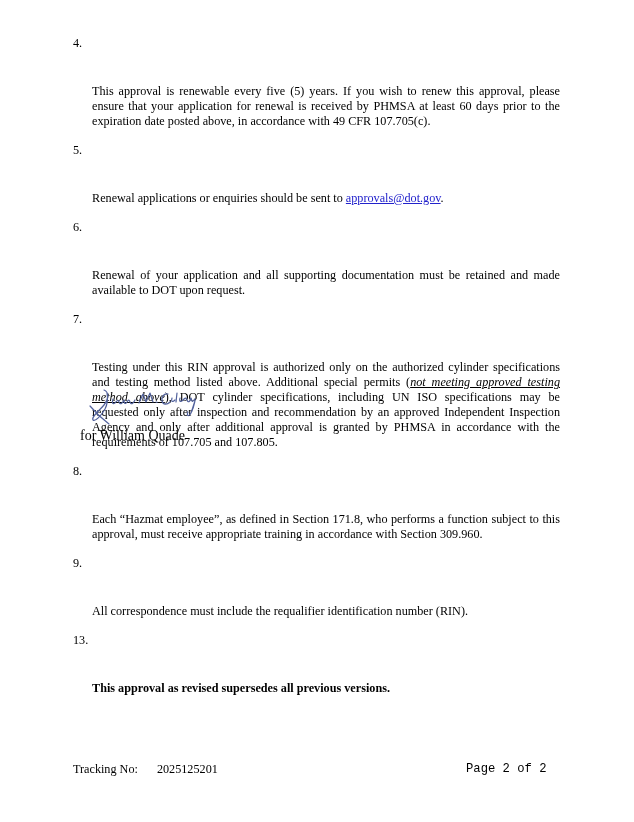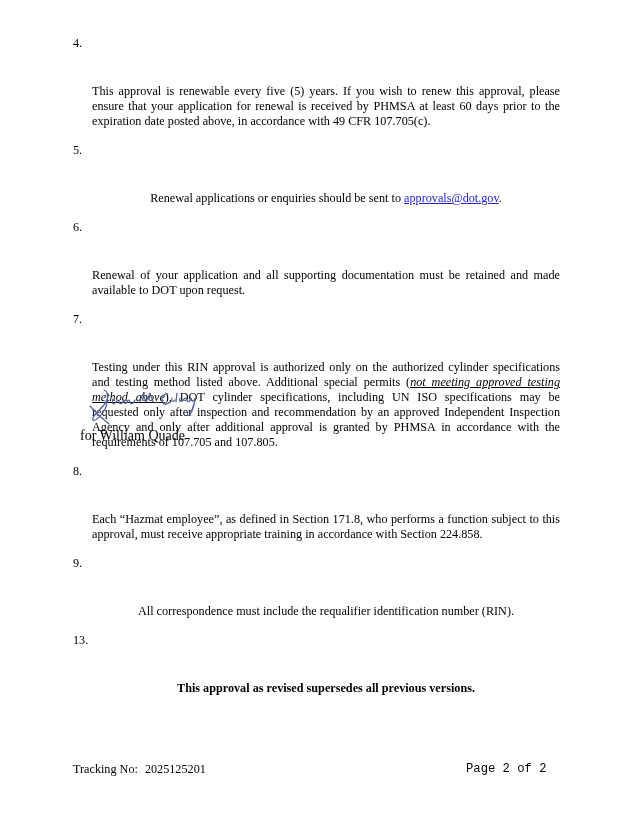--- a/index.html
+++ b/index.html
@@ -22,21 +22,21 @@
   }
   ol.items { list-style: none; margin: 0; padding: 0; }
   .item {
     display: flex;
     margin: 0 0 14px 0;
     font-size: 12.2px;
     line-height: 15px;
   }
   .num { flex: none; width: 19px; }
   .body { flex: 1; text-align: justify; margin-top: 48px; }
-  .body.single { text-align: center; }
+  .body.single { text-align: left; }
   .bold { font-weight: bold; }
   .em-underline { font-style: italic; text-decoration: underline; }
   a.link, .link {
     color: #2222cc;
     text-decoration: underline;
     cursor: pointer;
   }
 
   .sig-block {
     position: absolute;
@@ -55,21 +55,21 @@
   }
 
   .footer {
     position: absolute;
     left: 73px;
     top: 762px;
     width: 487px;
     font-size: 12.2px;
     line-height: 15px;
   }
-  .footer .tracking-value { margin-left: 7px; }
+  .footer .tracking-value { margin-left: 19px; }
   .footer .page-num { position: absolute; left: 393px; top: 0; font-family: Liberation Mono, monospace; }
 </style>
 </head>
 <body>
 
 <div class="page">
 
   <div class="content">
     <ol class="items">
 
@@ -88,21 +88,21 @@
         <span class="body">Renewal of your application and all supporting documentation must be retained and made available to DOT upon request.</span>
       </li>
 
       <li class="item">
         <span class="num">7.</span>
         <span class="body"><span>Testing under this RIN approval is authorized only on the authorized cylinder specifications and testing method listed above.  Additional special permits (</span><span class="em-underline">not meeting approved testing method above</span><span>), DOT cylinder specifications, including UN ISO specifications may be requested only after inspection and recommendation by an approved Independent Inspection Agency and only after additional approval is granted by PHMSA in accordance with the requirements of 107.705 and 107.805.</span></span>
       </li>
 
       <li class="item">
         <span class="num">8.</span>
-        <span class="body">Each “Hazmat employee”, as defined in Section 171.8, who performs a function subject to this approval, must receive appropriate training in accordance with Section 224.858.</span>
+        <span class="body">Each “Hazmat employee”, as defined in Section 171.8, who performs a function subject to this approval, must receive appropriate training in accordance with Section 309.960.</span>
       </li>
 
       <li class="item">
         <span class="num">9.</span>
         <span class="body single">All correspondence must include the requalifier identification number (RIN).</span>
       </li>
 
       <li class="item">
         <span class="num">13.</span>
         <span class="body single bold">This approval as revised supersedes all previous versions.</span>

